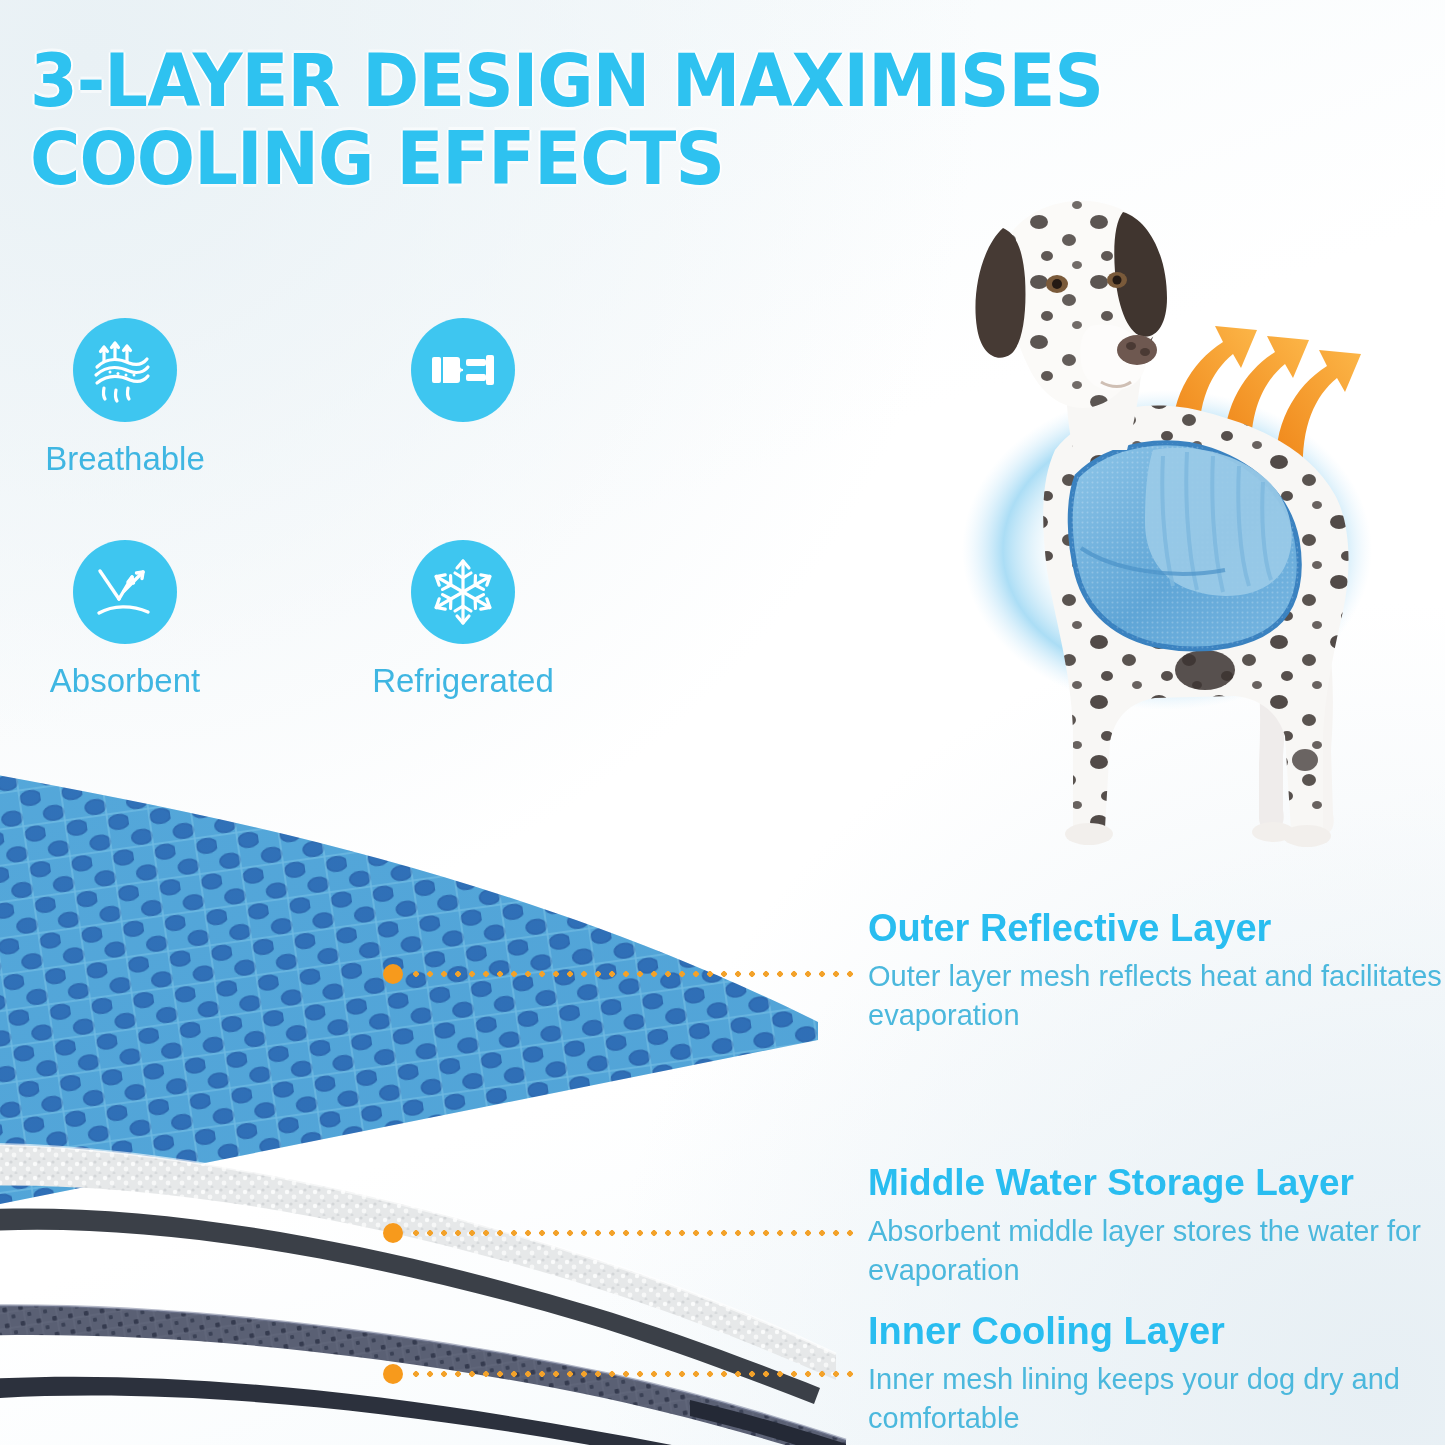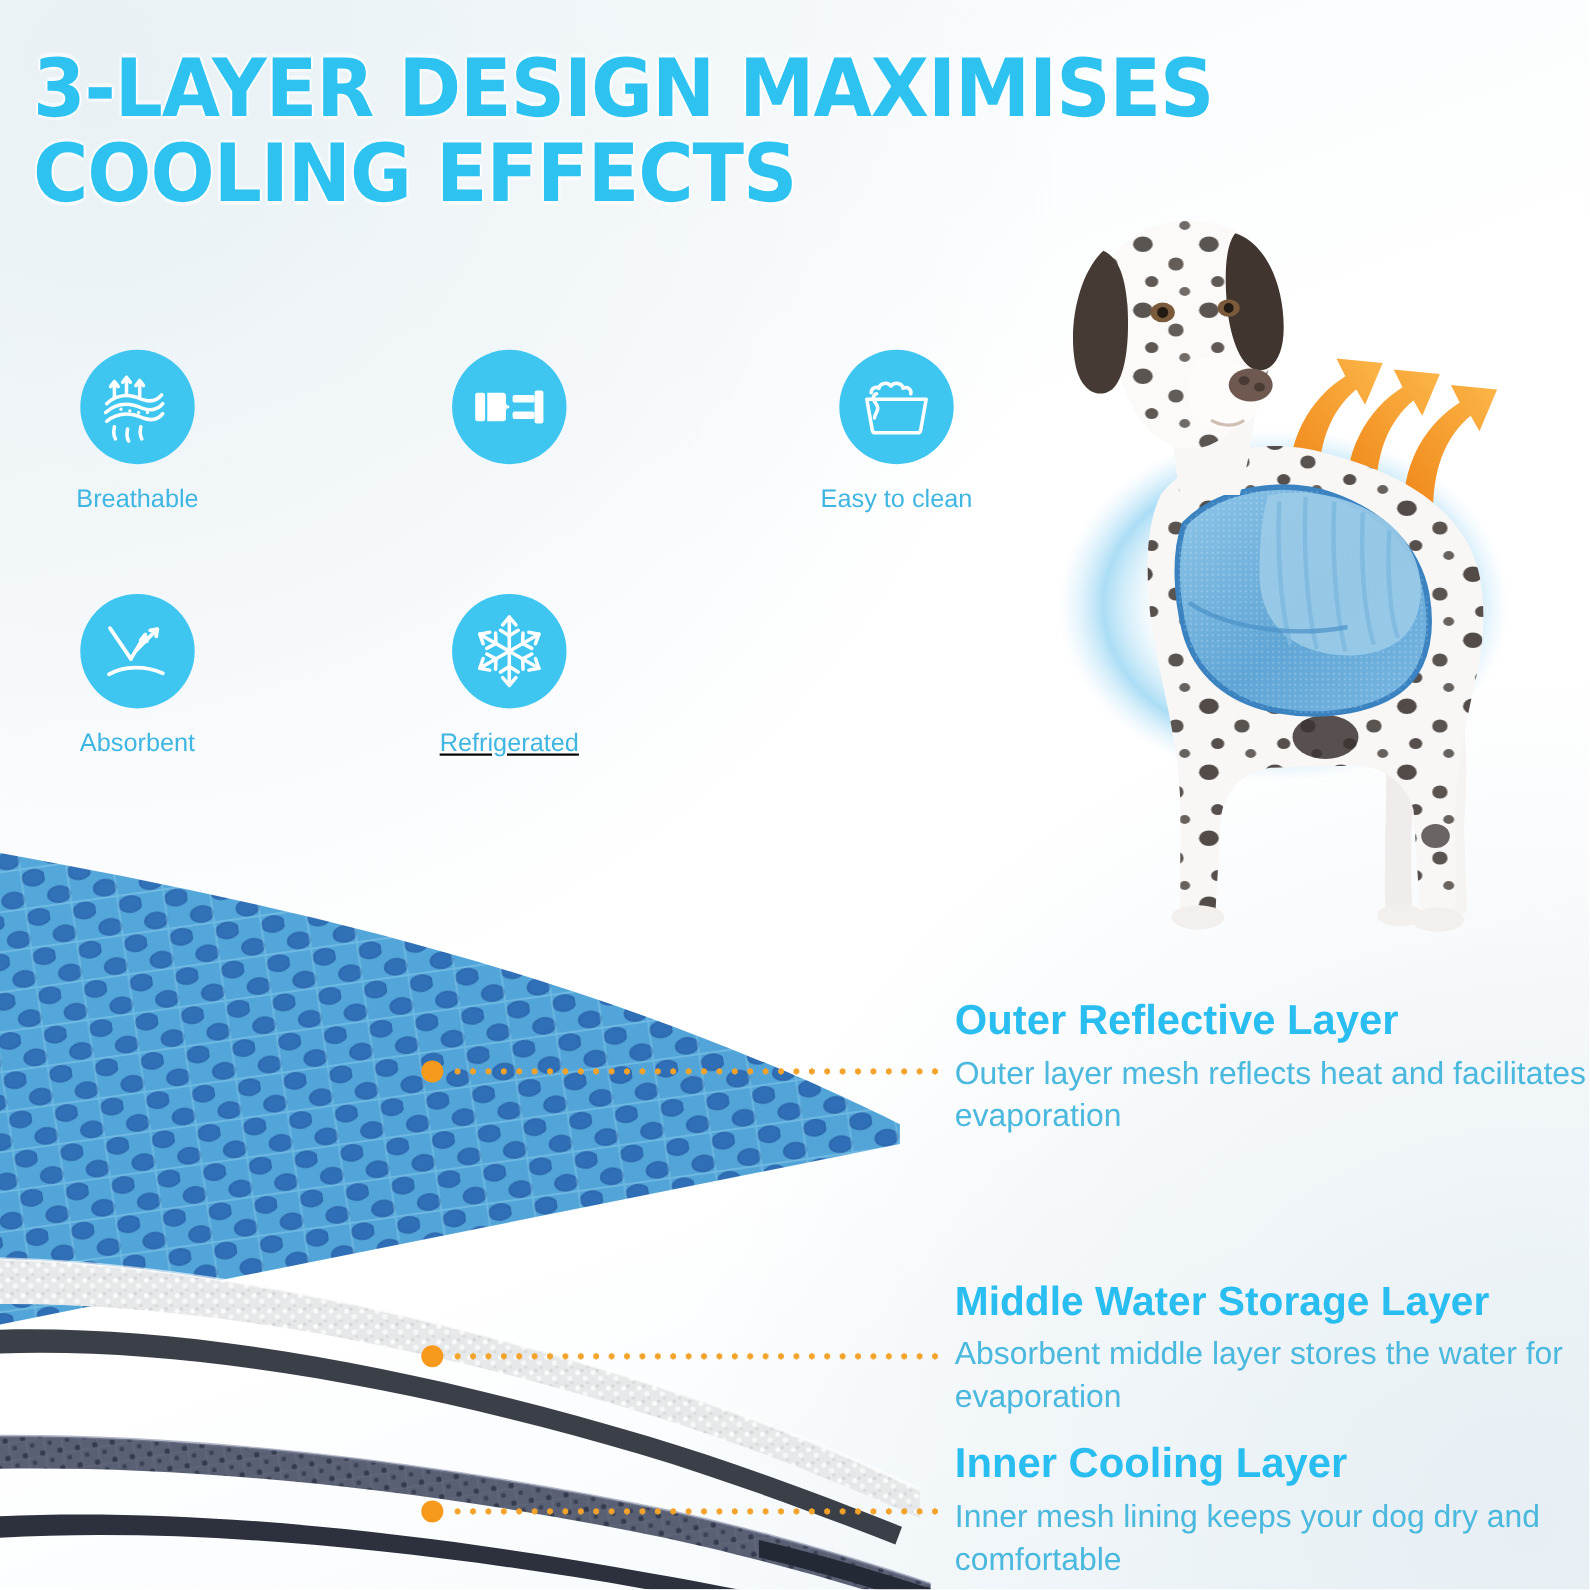--- a/index.html
+++ b/index.html
@@ -37,29 +37,29 @@
   
   .features{position:absolute;left:0;top:318px;width:940px;height:430px;}
   .feat{position:absolute;width:230px;text-align:center;}
   .feat .bub{
     width:104px;height:104px;border-radius:50%;
     background:#3ec6f0;margin:0 auto;
     display:flex;align-items:center;justify-content:center;
   }
   .feat .bub svg{display:block;}
   .feat .lbl{
-    margin-top:18px;font-size:23px;color:#3fb6e2;
+    margin-top:18px;font-size:33px;color:#3fb6e2;
     font-family:"Liberation Sans",sans-serif;font-weight:400;
     white-space:nowrap;
   }
   .f0{left:10px;top:0;}
   .f1{left:348px;top:0;}
   .f2{left:700px;top:0;}
   .f3{left:10px;top:222px;}
-  .f4{left:348px;top:222px;text-decoration:underline;}
+  .f4{left:348px;top:222px;}
 
   
   .dog-wrap{position:absolute;left:905px;top:150px;width:540px;height:730px;}
   .dog-wrap svg{display:block;}
 
   
   .stack{position:absolute;left:-10px;top:740px;width:890px;height:705px;}
   .stack svg{display:block;}
 
   
@@ -137,32 +137,20 @@
             <rect x="6" y="24" width="9" height="26" rx="2"></rect>
             <path d="M17 24 h14 c2 0 3 1 3 3 v6 c0 2 1 3 3 3 v2 c-2 0 -3 1 -3 3 v6 c0 2 -1 3 -3 3 h-14 z"></path>
             <rect x="40" y="26" width="20" height="7" rx="2"></rect>
             <rect x="40" y="41" width="20" height="7" rx="2"></rect>
             <rect x="60" y="22" width="8" height="30" rx="2"></rect>
           </g>
         </svg>
       </div>
     </div>
 
-    <div class="feat f2">
-      <div class="bub">
-        <svg width="74" height="74" viewBox="0 0 74 74">
-          <g fill="none" stroke="#ffffff" stroke-width="3.2" stroke-linecap="round" stroke-linejoin="round">
-            <path d="M10 30 h54 l-5 28 a3 3 0 0 1 -3 2.5 h-38 a3 3 0 0 1 -3 -2.5 z"></path>
-            <path d="M14 24 c0 -4 4 -6 7 -4 c1 -5 8 -6 11 -2 c3 -4 10 -3 11 2 c4 -2 8 1 7 5"></path>
-            <path d="M19 25 c-2 0 -3 2 -3 4 c0 4 4 5 4 9 c0 4 -3 5 -3 9"></path>
-          </g>
-        </svg>
-      </div>
-      <div class="lbl">Easy to clean</div>
-    </div>
 
     <div class="feat f3">
       <div class="bub">
         <svg width="74" height="74" viewBox="0 0 74 74">
           <g fill="none" stroke="#ffffff" stroke-width="3.4" stroke-linecap="round" stroke-linejoin="round">
             <path d="M12 16 L31 44"></path>
             <path d="M31 44 L44 22"></path>
             <path d="M44 22 L40 27 M44 22 L45.5 28"></path>
             <path d="M36 36 L55 17"></path>
             <path d="M55 17 L48.5 18 M55 17 L54 23.5"></path>

